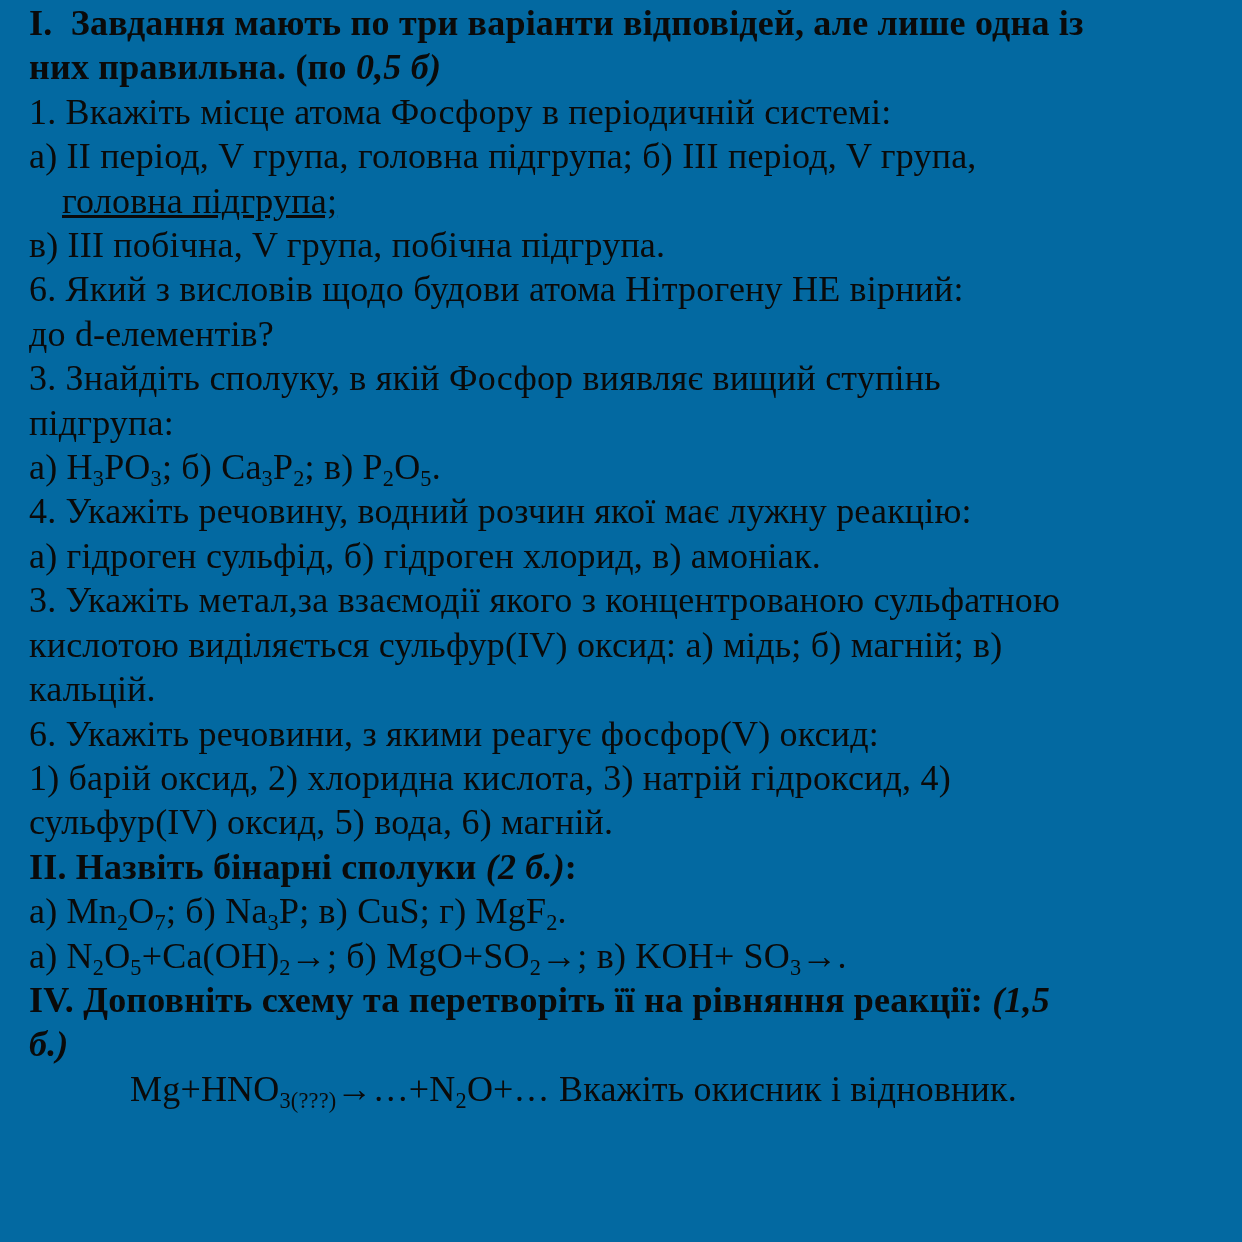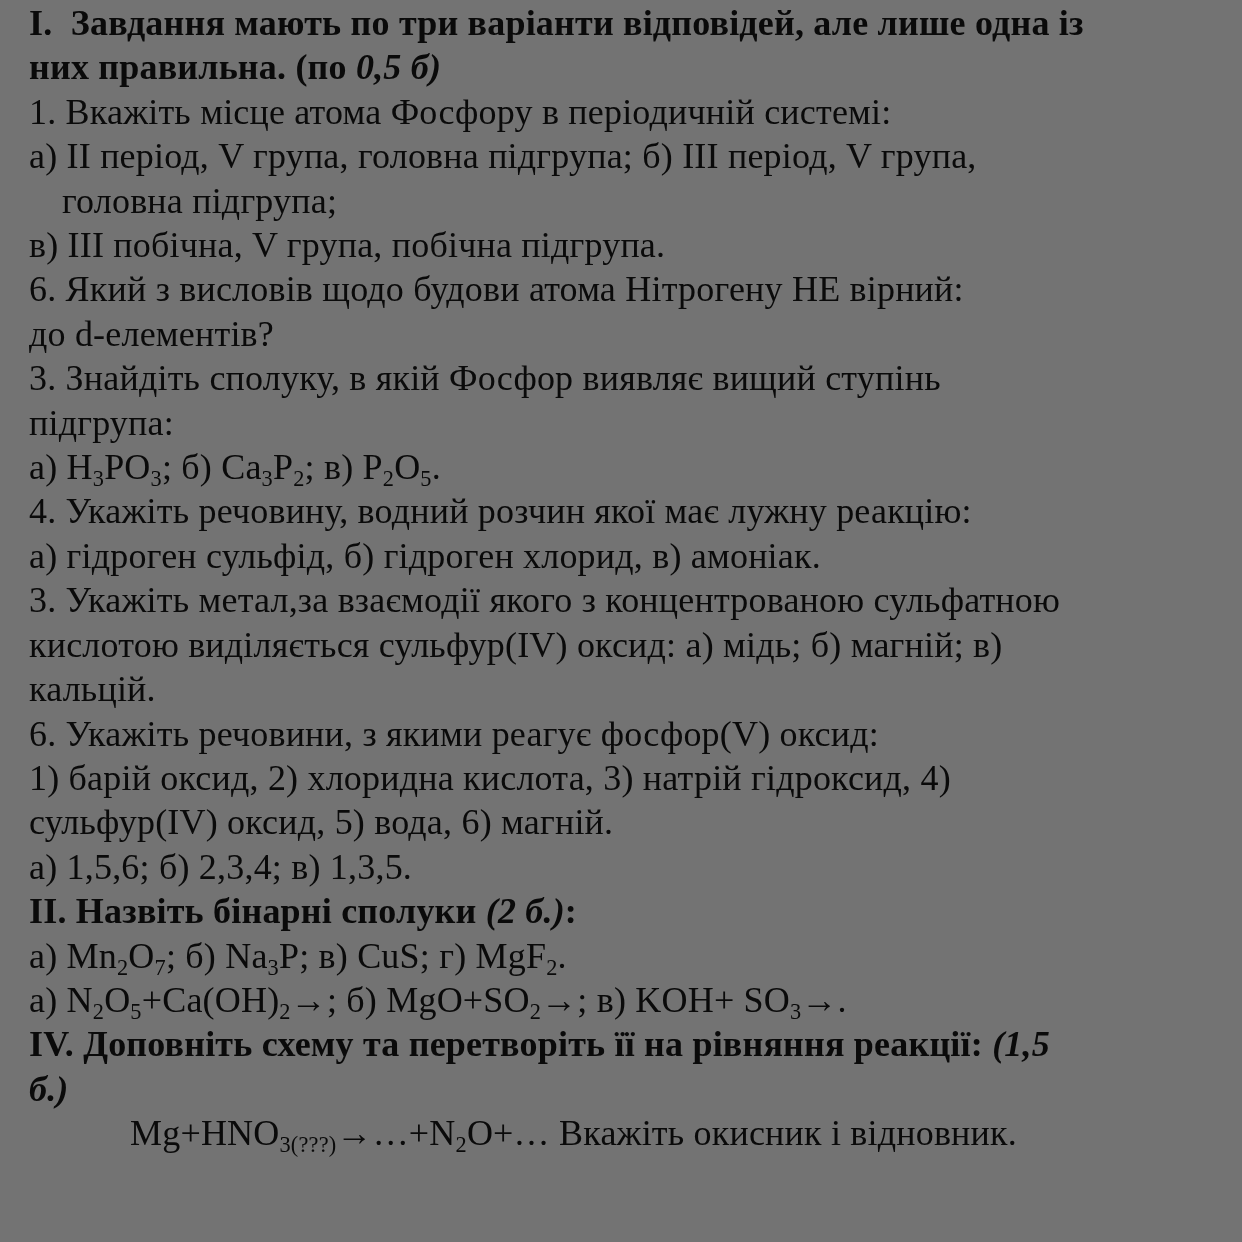--- a/index.html
+++ b/index.html
@@ -21,53 +21,52 @@
     padding: 1px 10px 0 64px;
     background: #ffffff;
   }
   .line {
     font-size: 36px;
     line-height: 44.4px;
     white-space: pre;
     letter-spacing: 0.2px;
   }
   .indent-0 { padding-left: 0; }
-  .indent-1 { padding-left: 33px; }
+  .indent-1 { padding-left: 33px; text-decoration: underline; }
   .indent-2 { padding-left: 101px; }
   .seg-b  { font-weight: bold; }
   .seg-bi { font-weight: bold; font-style: italic; }
   sub {
     font-size: 0.62em;
     line-height: 0;
     vertical-align: -0.32em;
   }
 </style>
 </head>
 <body>
 
-<div class="page" style="background: #737373; color: rgb(10, 10, 10); padding-left: 29px;">
+<div class="page" style="background: #0369a1; color: rgb(10, 10, 10); padding-left: 29px;">
     <div class="line indent-0"><span class="seg-b">I.  Завдання мають по три варіанти відповідей, але лише одна із</span></div>
     <div class="line indent-0"><span class="seg-b">них правильна. (по </span><span class="seg-bi">0,5 б)</span></div>
     <div class="line indent-0"><span>1. Вкажіть місце атома Фосфору в періодичній системі:</span></div>
     <div class="line indent-0"><span>а) II період, V група, головна підгрупа; б) III період, V група,</span></div>
     <div class="line indent-1"><span>головна підгрупа;</span></div>
     <div class="line indent-0"><span>в) III побічна, V група, побічна підгрупа.</span></div>
     <div class="line indent-0"><span>6. Який з висловів щодо будови атома Нітрогену НЕ вірний:</span></div>
     <div class="line indent-0"><span>до d-елементів?</span></div>
     <div class="line indent-0"><span>3. Знайдіть сполуку, в якій Фосфор виявляє вищий ступінь</span></div>
     <div class="line indent-0"><span>підгрупа:</span></div>
     <div class="line indent-0"><span>а) H</span><sub>3</sub><span>PO</span><sub>3</sub><span>; б) Ca</span><sub>3</sub><span>P</span><sub>2</sub><span>; в) P</span><sub>2</sub><span>O</span><sub>5</sub><span>.</span></div>
     <div class="line indent-0"><span>4. Укажіть речовину, водний розчин якої має лужну реакцію:</span></div>
     <div class="line indent-0"><span>а) гідроген сульфід, б) гідроген хлорид, в) амоніак.</span></div>
     <div class="line indent-0"><span>3. Укажіть метал,за взаємодії якого з концентрованою сульфатною</span></div>
     <div class="line indent-0"><span>кислотою виділяється сульфур(IV) оксид: а) мідь; б) магній; в)</span></div>
     <div class="line indent-0"><span>кальцій.</span></div>
     <div class="line indent-0"><span>6. Укажіть речовини, з якими реагує фосфор(V) оксид:</span></div>
     <div class="line indent-0"><span>1) барій оксид, 2) хлоридна кислота, 3) натрій гідроксид, 4)</span></div>
     <div class="line indent-0"><span>сульфур(IV) оксид, 5) вода, 6) магній.</span></div>
-    <div class="line indent-0"><span>а) 1,5,6; б) 2,3,4; в) 1,3,5.</span></div>
     <div class="line indent-0"><span class="seg-b">II. Назвіть бінарні сполуки </span><span class="seg-bi">(2 б.)</span><span class="seg-b">:</span></div>
     <div class="line indent-0"><span>а) Mn</span><sub>2</sub><span>O</span><sub>7</sub><span>; б) Na</span><sub>3</sub><span>P; в) CuS; г) MgF</span><sub>2</sub><span>.</span></div>
     <div class="line indent-0"><span>а) N</span><sub>2</sub><span>O</span><sub>5</sub><span>+Ca(OH)</span><sub>2</sub><span>→; б) MgO+SO</span><sub>2</sub><span>→; в) KOH+ SO</span><sub>3</sub><span>→.</span></div>
     <div class="line indent-0"><span class="seg-b">IV. Доповніть схему та перетворіть її на рівняння реакції: </span><span class="seg-bi">(1,5</span></div>
     <div class="line indent-0"><span class="seg-bi">б.)</span></div>
     <div class="line indent-2"><span>Mg+HNO</span><sub>3(???)</sub><span>→…+N</span><sub>2</sub><span>O+… Вкажіть окисник і відновник.</span></div>
   </div>
 
 </body></html>

